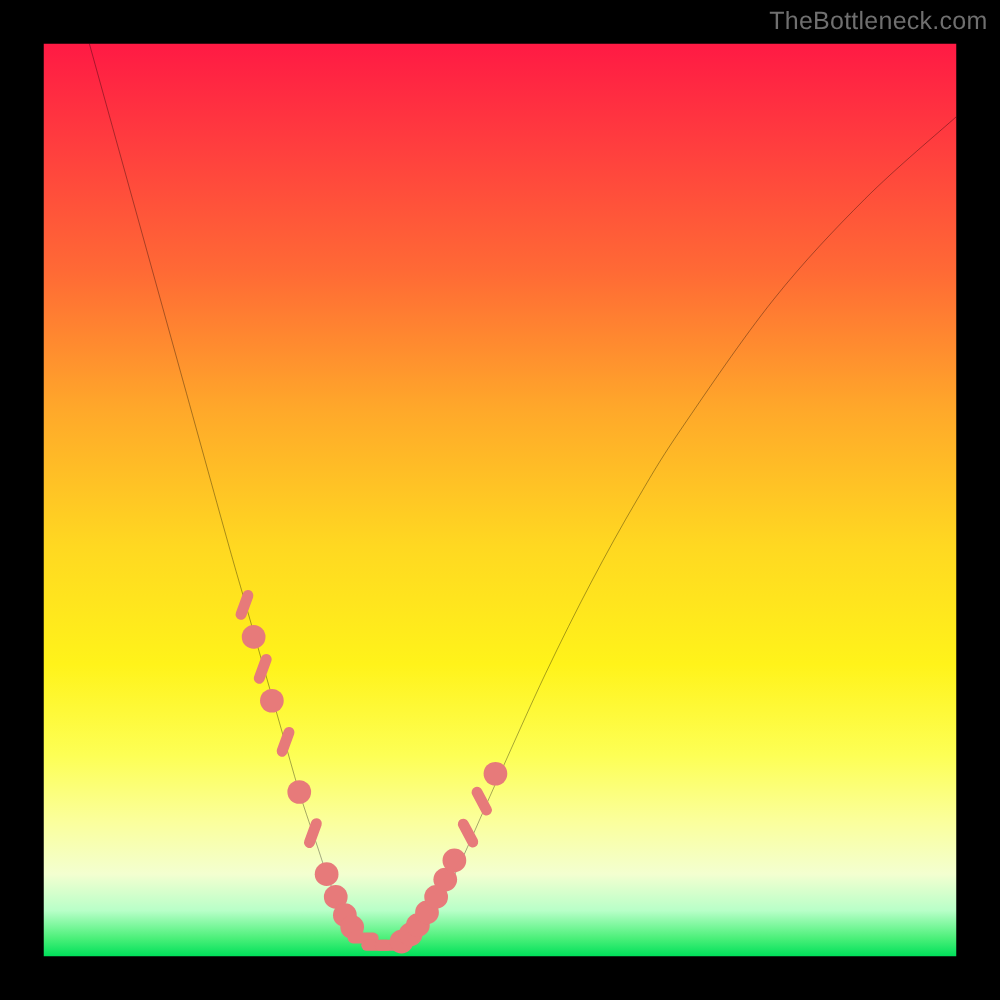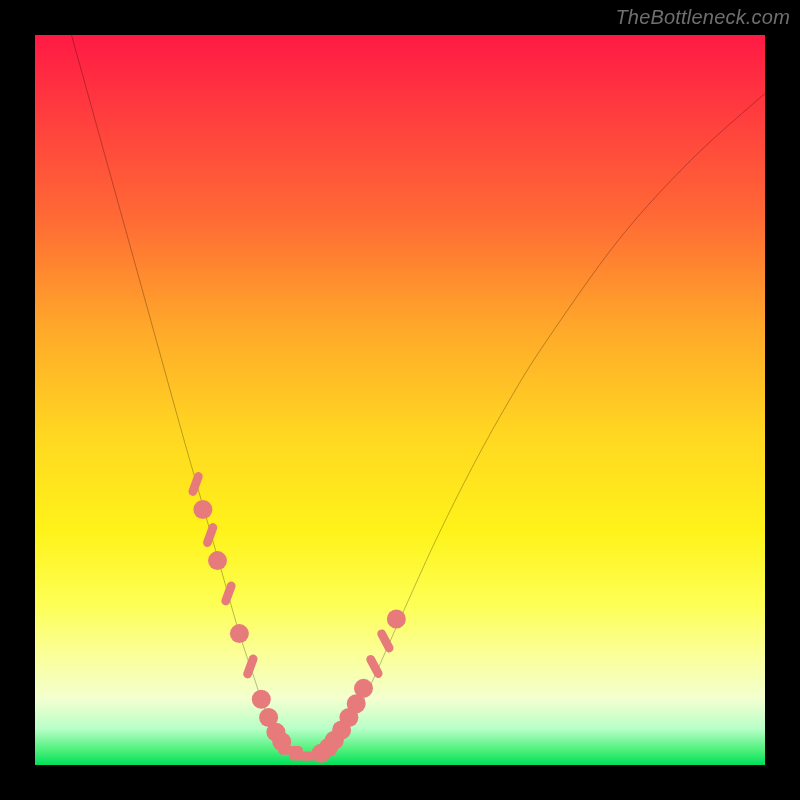--- a/index.html
+++ b/index.html
@@ -11,21 +11,20 @@
     overflow: hidden;
     font-family: Arial, Helvetica, sans-serif;
   }
   .frame {
     position: absolute;
     left: 0;
     top: 0;
     width: 800px;
     height: 800px;
     background: #000;
-    font-style: italic;
   }
   .plot {
     position: absolute;
     left: 35px;
     top: 35px;
     width: 730px;
     height: 730px;
     background: linear-gradient(to bottom,
       #ff1a44 0%,
       #ff3a3f 10%,

